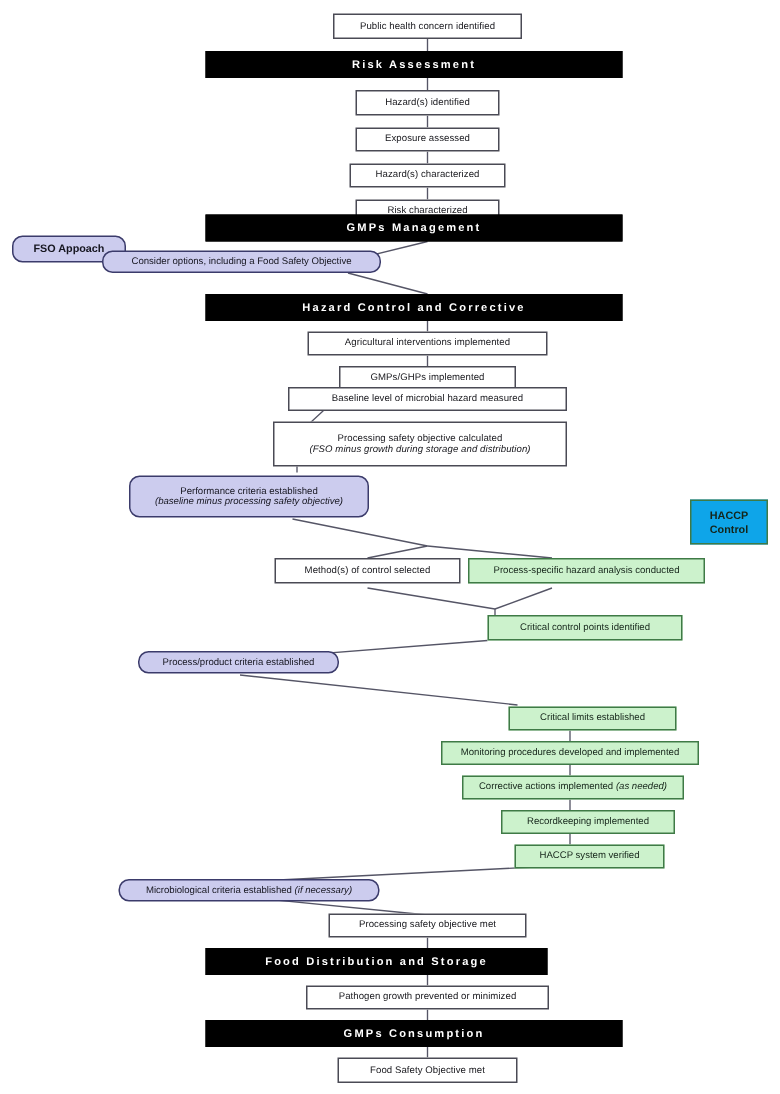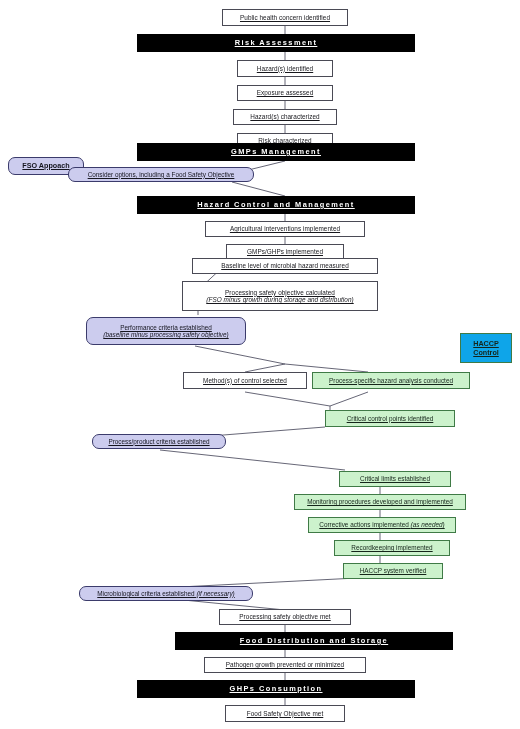--- a/index.html
+++ b/index.html
@@ -29,21 +29,20 @@
   .node {
     position: absolute;
     box-sizing: border-box;
     display: flex;
     flex-direction: column;
     align-items: center;
     justify-content: center;
     text-align: left;
     line-height: 1.15;
     z-index: 2;
-    text-decoration: underline;
   }
   
   .box {
     background: #ffffff;
     border: 1px solid #4a4a55;
     color: #17171c;
     font-size: 6.4px;
     letter-spacing: 0.05px;
     padding: 1px 4px;
   }
@@ -200,21 +199,21 @@
 
   <div class="node banner" style="left:137px; top:143px; width:278px; height:18px;">
     <span class="line1">GMPs   Management</span>
   </div>
 
   <div class="node fso" style="left:68px; top:167px; width:186px; height:15px;">
     <span class="line1">Consider options, including a Food Safety Objective</span>
   </div>
 
   <div class="node banner" style="left:137px; top:196px; width:278px; height:18px;">
-    <span class="line1">Hazard  Control  and  Management</span>
+    <span class="line1">Hazard  Control  and  Corrective</span>
   </div>
 
   <div class="node box" style="left:205px; top:221px; width:160px; height:16px;">
     <span class="line1">Agricultural interventions implemented</span>
   </div>
 
   <div class="node box" style="left:226px; top:244px; width:118px; height:16px;">
     <span class="line1">GMPs/GHPs implemented</span>
   </div>
 
@@ -269,29 +268,29 @@
   </div>
 
   <div class="node fso" style="left:79px; top:586px; width:174px; height:15px;">
     <span class="line1"><span>Microbiological criteria established </span><span class="sub">(if necessary)</span></span>
   </div>
 
   <div class="node box" style="left:219px; top:609px; width:132px; height:16px;">
     <span class="line1">Processing safety objective met</span>
   </div>
 
-  <div class="node banner" style="left:137px; top:632px; width:278px; height:18px;margin-left:38px;">
+  <div class="node banner" style="left:137px; top:632px; width:228px; height:18px;">
     <span class="line1">Food  Distribution  and  Storage</span>
   </div>
 
   <div class="node box" style="left:204px; top:657px; width:162px; height:16px;">
     <span class="line1">Pathogen growth prevented or minimized</span>
   </div>
 
   <div class="node banner" style="left:137px; top:680px; width:278px; height:18px;">
-    <span class="line1">GHPs    Consumption</span>
+    <span class="line1">GMPs    Consumption</span>
   </div>
 
   <div class="node box" style="left:225px; top:705px; width:120px; height:17px;">
     <span class="line1">Food Safety Objective met</span>
   </div>
 
 </div>
 
 </body></html>

